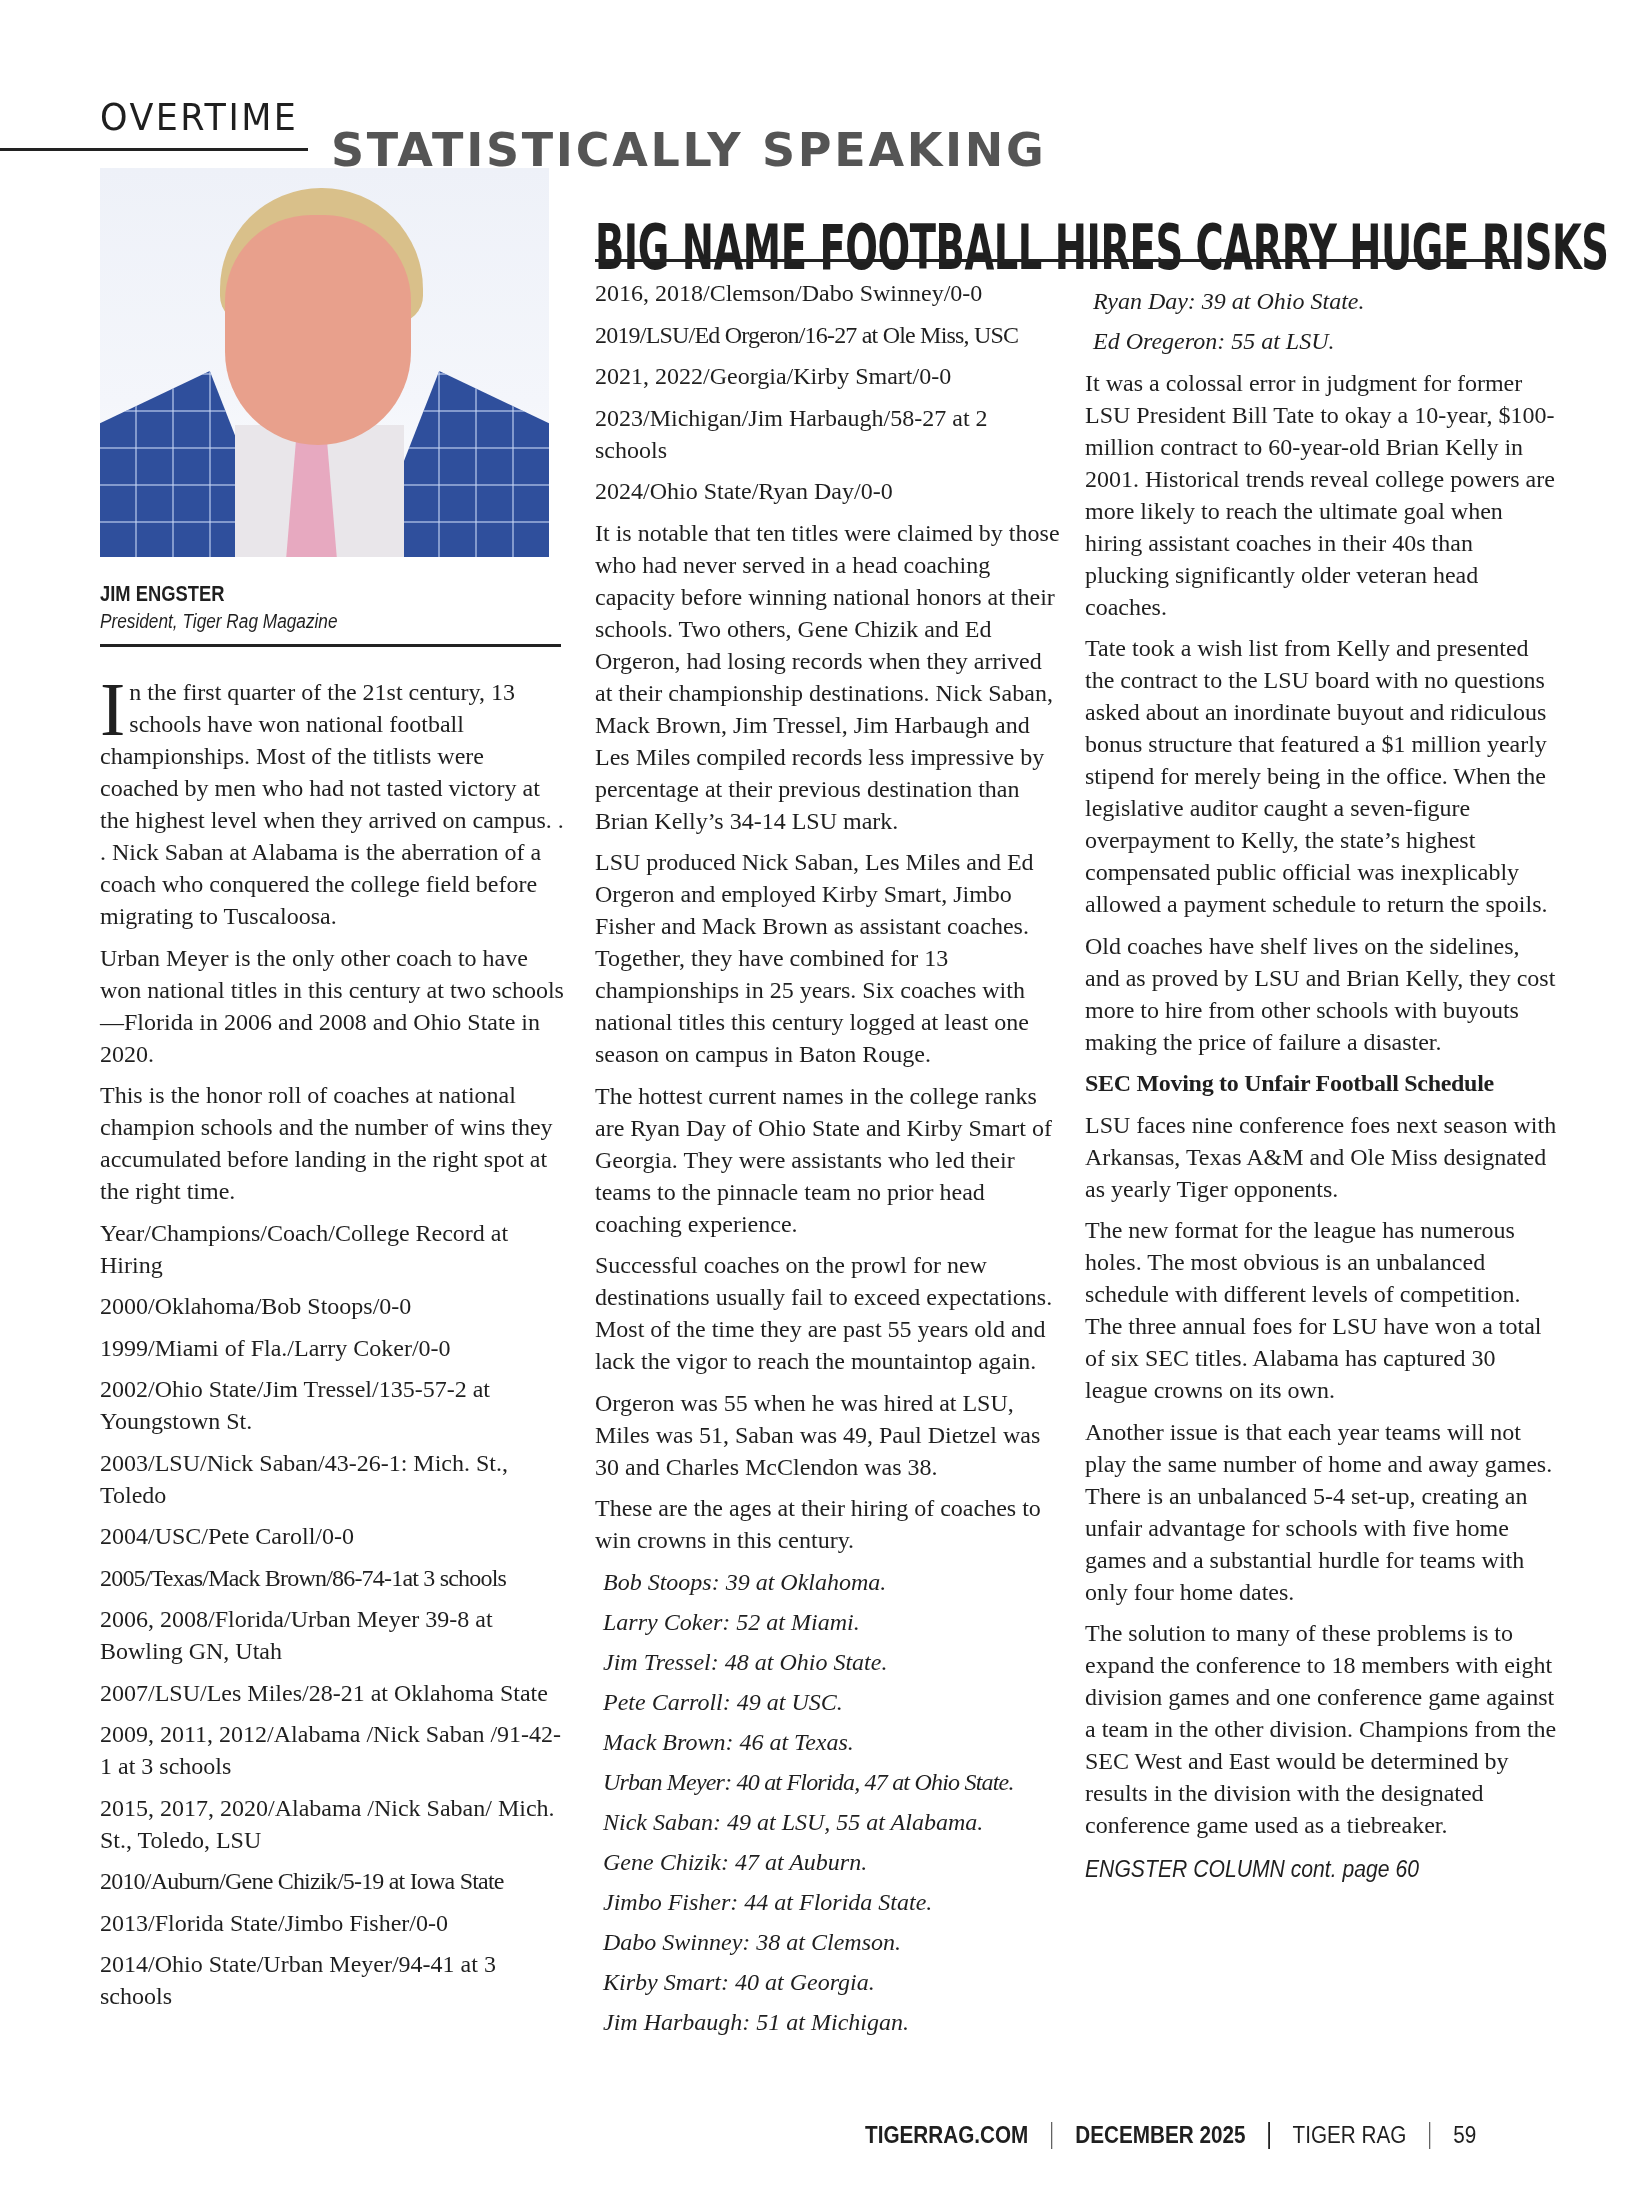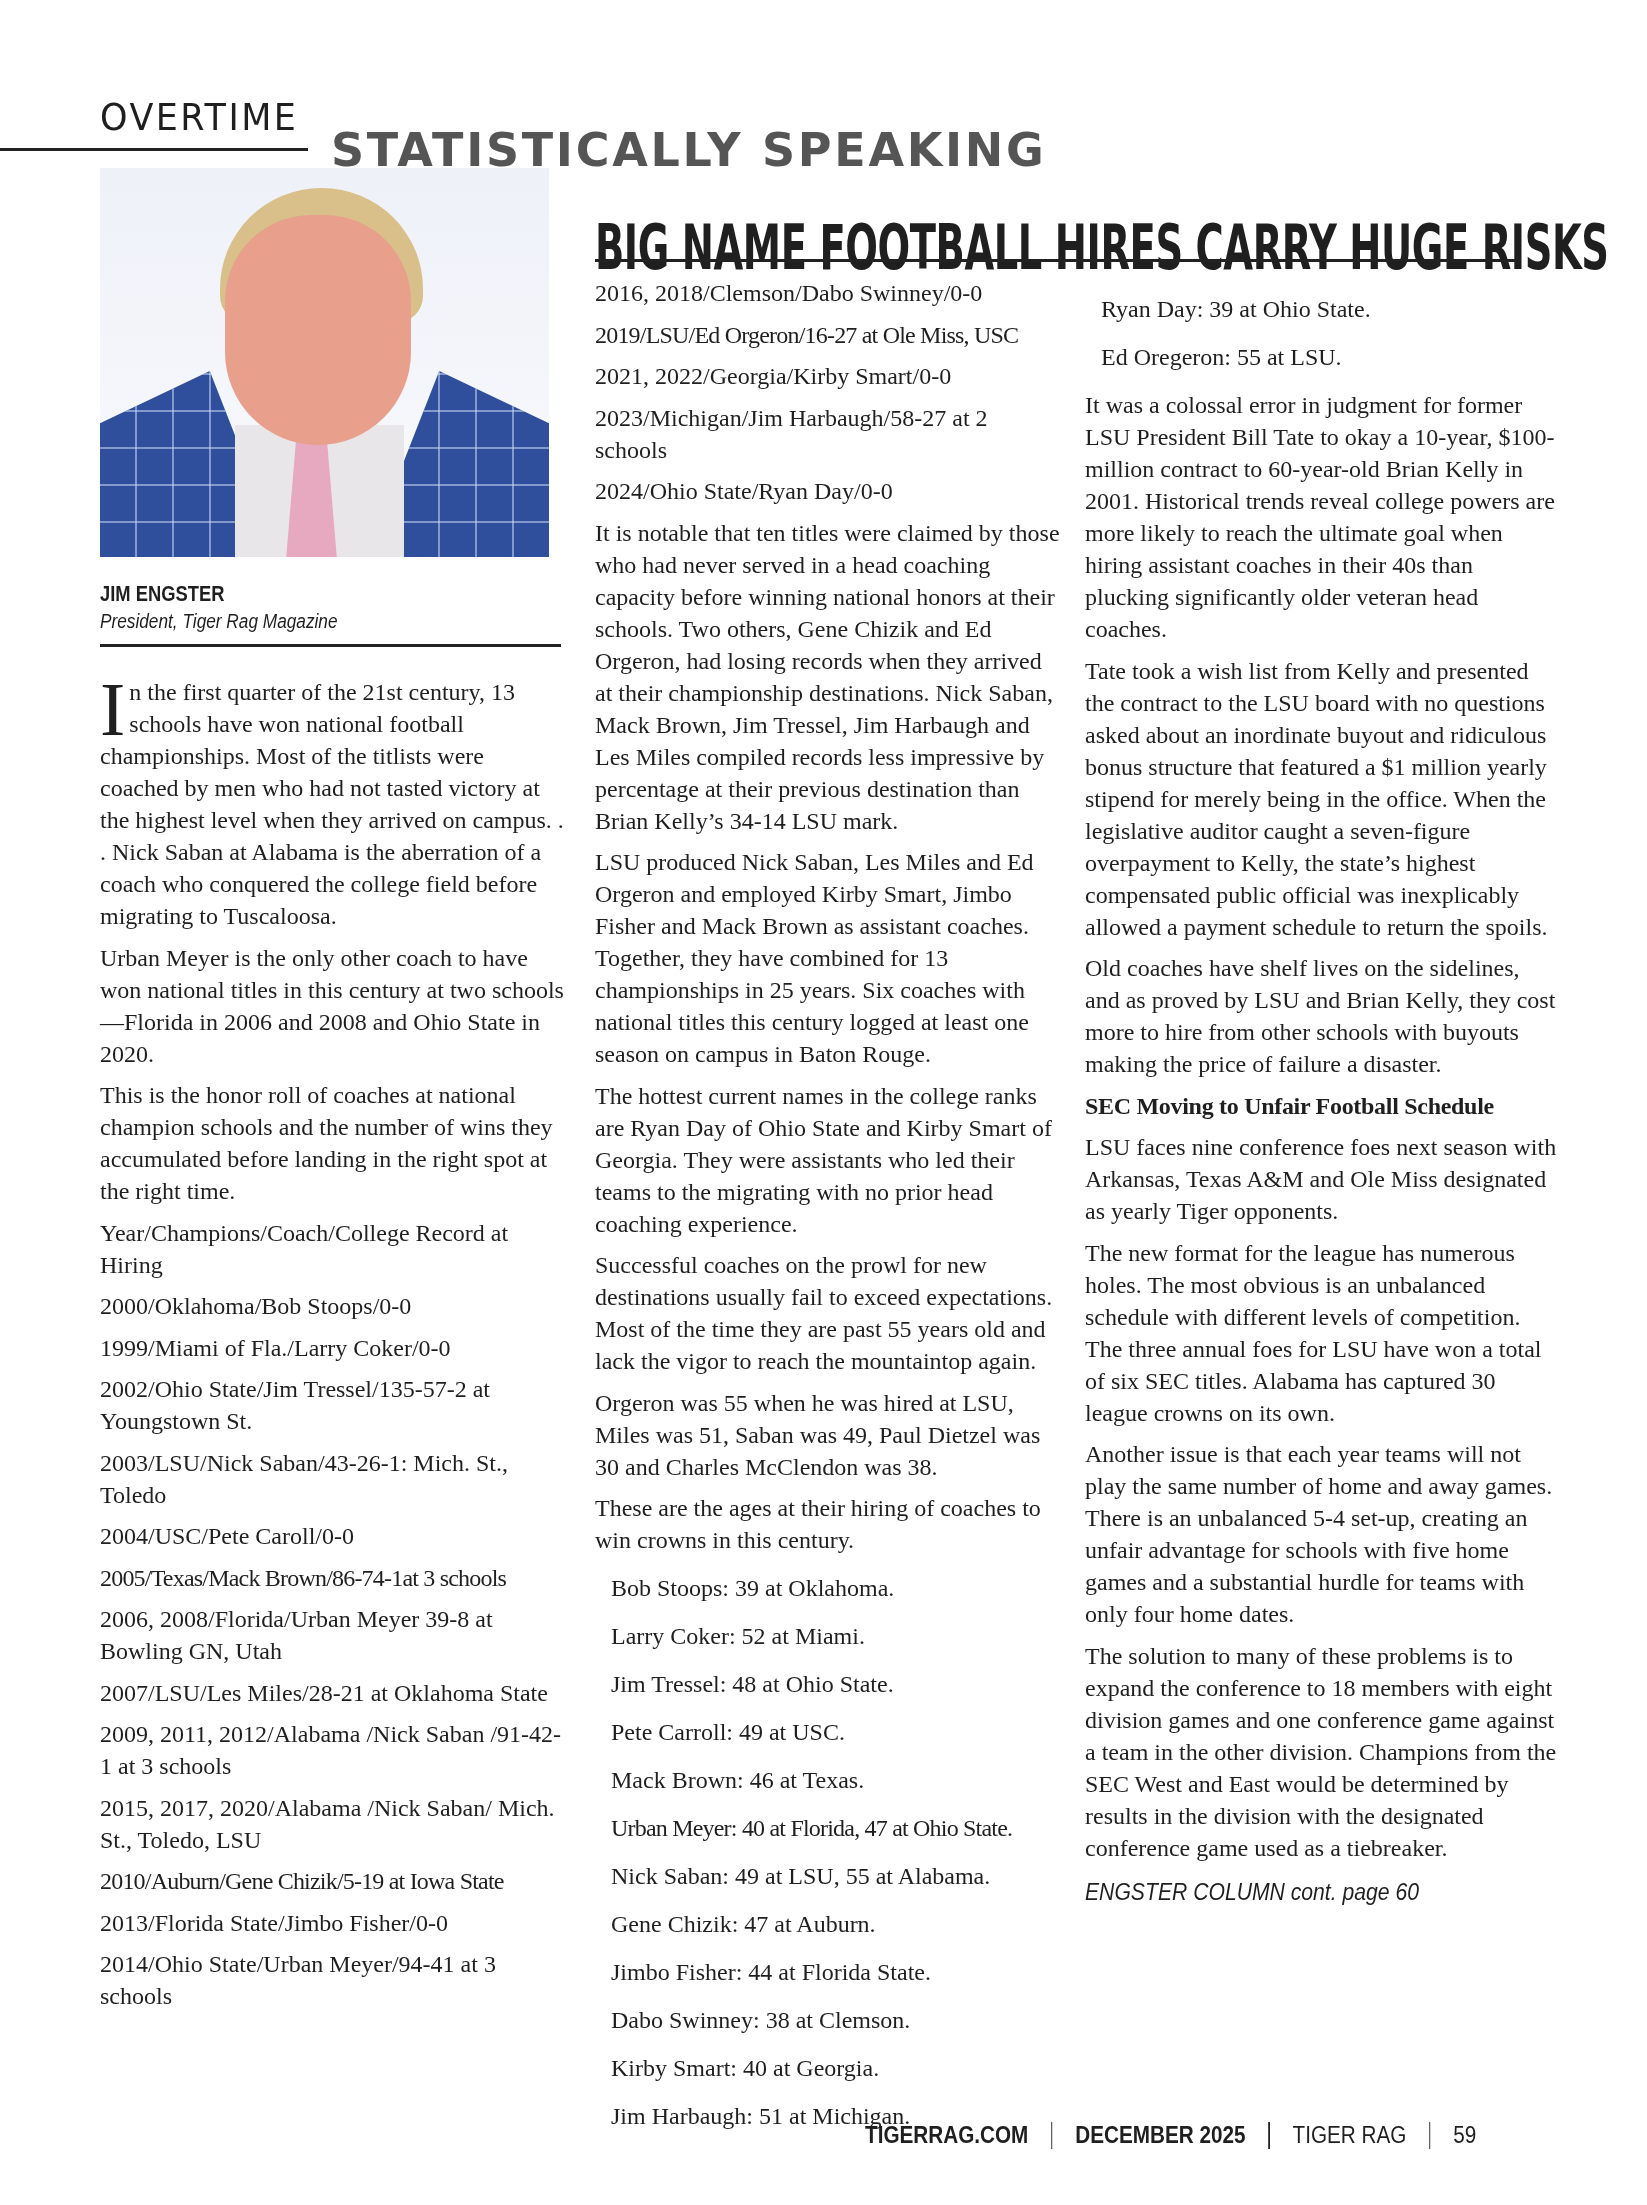--- a/index.html
+++ b/index.html
@@ -29,21 +29,21 @@
   #byline-rule { position: absolute; left: 100px; top: 644px; width: 461px; height: 2.7px; background: #222; }
 
   
   .col { position: absolute; font-family: "Liberation Serif", serif; font-size: 24px; line-height: 32px; color: #1f1f1f; }
   .col p { margin: 0 0 9.5px 0; }
   #col-1 { left: 100px; top: 676px; width: 466px; }
   #col-2 { left: 595px; top: 277px; width: 466px; }
   #col-3 { left: 1085px; top: 277px; width: 473px; }
   .tight { letter-spacing: -0.8px; }
   .dropcap { float: left; font-size: 76px; line-height: 59px; margin: 4px 4px 0 0; }
-  .ages p { margin: 16px; }
+  .ages p { margin: 8px; font-style: italic; }
   .subhead { font-weight: bold; letter-spacing: -0.3px; }
   .cont-note { font-family: "Liberation Sans", sans-serif; font-style: italic; font-size: 23px; margin-top: 12px !important; transform: scaleX(0.92); transform-origin: left; white-space: nowrap; }
 
   
   #footer { position: absolute; left: 865px; top: 2121px; font-family: "Liberation Sans", sans-serif; font-size: 23px; color: #1f1f1f; white-space: nowrap; transform: scaleX(0.9); transform-origin: left; }
   #footer span { display: inline-block; vertical-align: middle; }
   #footer .bold { font-weight: bold; }
   #footer .sep { width: 1.4px; height: 27px; background: #222; margin: 0 19px; }
 </style>
 </head>
@@ -92,21 +92,21 @@
 </div>
 
 <div id="col-2" class="col">
   <p>2016, 2018/Clemson/Dabo Swinney/0-0</p>
   <p class="tight">2019/LSU/Ed Orgeron/16-27 at Ole Miss, USC</p>
   <p>2021, 2022/Georgia/Kirby Smart/0-0</p>
   <p>2023/Michigan/Jim Harbaugh/58-27 at 2 schools</p>
   <p>2024/Ohio State/Ryan Day/0-0</p>
   <p>It is notable that ten titles were claimed by those who had never served in a head coaching capacity before winning national honors at their schools. Two others, Gene Chizik and Ed Orgeron, had losing records when they arrived at their championship destinations. Nick Saban, Mack Brown, Jim Tressel, Jim Harbaugh and Les Miles compiled records less impressive by percentage at their previous destination than Brian Kelly’s 34-14 LSU mark.</p>
   <p>LSU produced Nick Saban, Les Miles and Ed Orgeron and employed Kirby Smart, Jimbo Fisher and Mack Brown as assistant coaches. Together, they have combined for 13 championships in 25 years. Six coaches with national titles this century logged at least one season on campus in Baton Rouge.</p>
-  <p>The hottest current names in the college ranks are Ryan Day of Ohio State and Kirby Smart of Georgia. They were assistants who led their teams to the migrating with no prior head coaching experience.</p>
+  <p>The hottest current names in the college ranks are Ryan Day of Ohio State and Kirby Smart of Georgia. They were assistants who led their teams to the pinnacle team no prior head coaching experience.</p>
   <p>Successful coaches on the prowl for new destinations usually fail to exceed expectations. Most of the time they are past 55 years old and lack the vigor to reach the mountaintop again.</p>
   <p>Orgeron was 55 when he was hired at LSU, Miles was 51, Saban was 49, Paul Dietzel was 30 and Charles McClendon was 38.</p>
   <p>These are the ages at their hiring of coaches to win crowns in this century.</p>
   <div class="ages">
     <p>Bob Stoops: 39 at Oklahoma.</p>
     <p>Larry Coker: 52 at Miami.</p>
     <p>Jim Tressel: 48 at Ohio State.</p>
     <p>Pete Carroll: 49 at USC.</p>
     <p>Mack Brown: 46 at Texas.</p>
     <p class="tight">Urban Meyer: 40 at Florida, 47 at Ohio State.</p>

